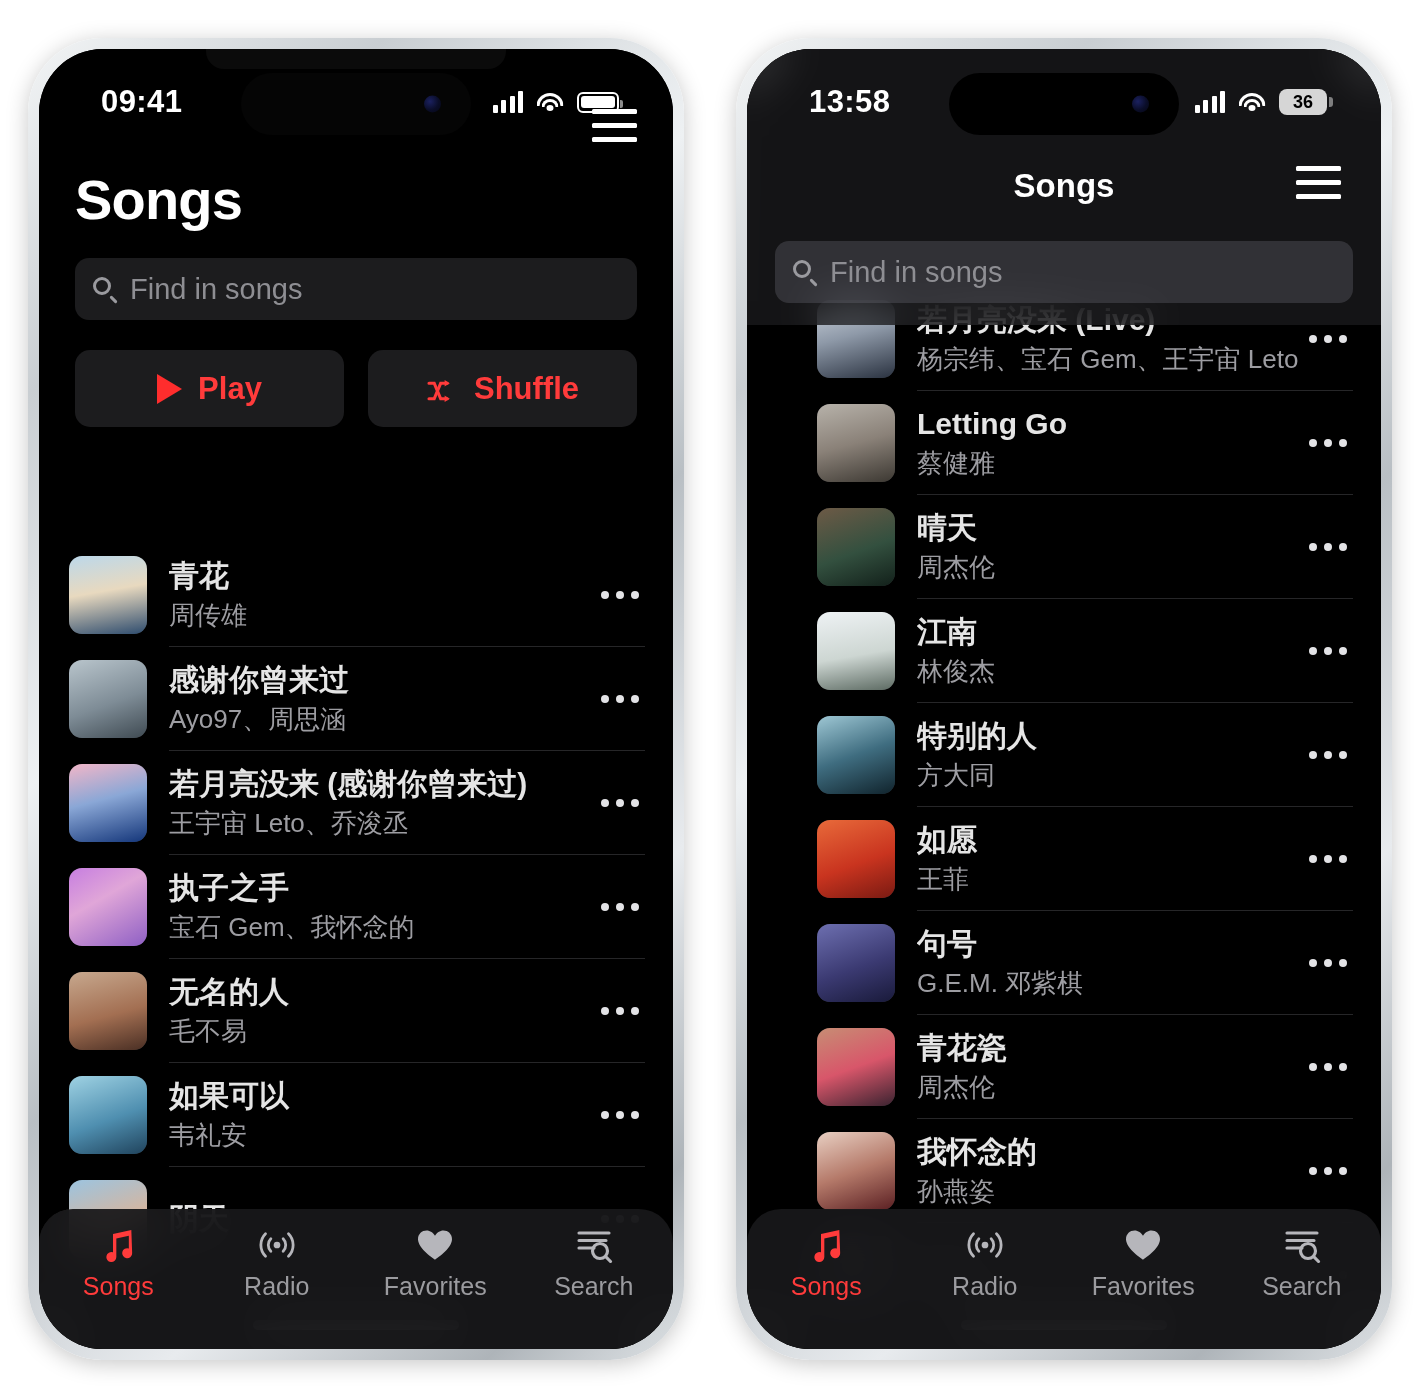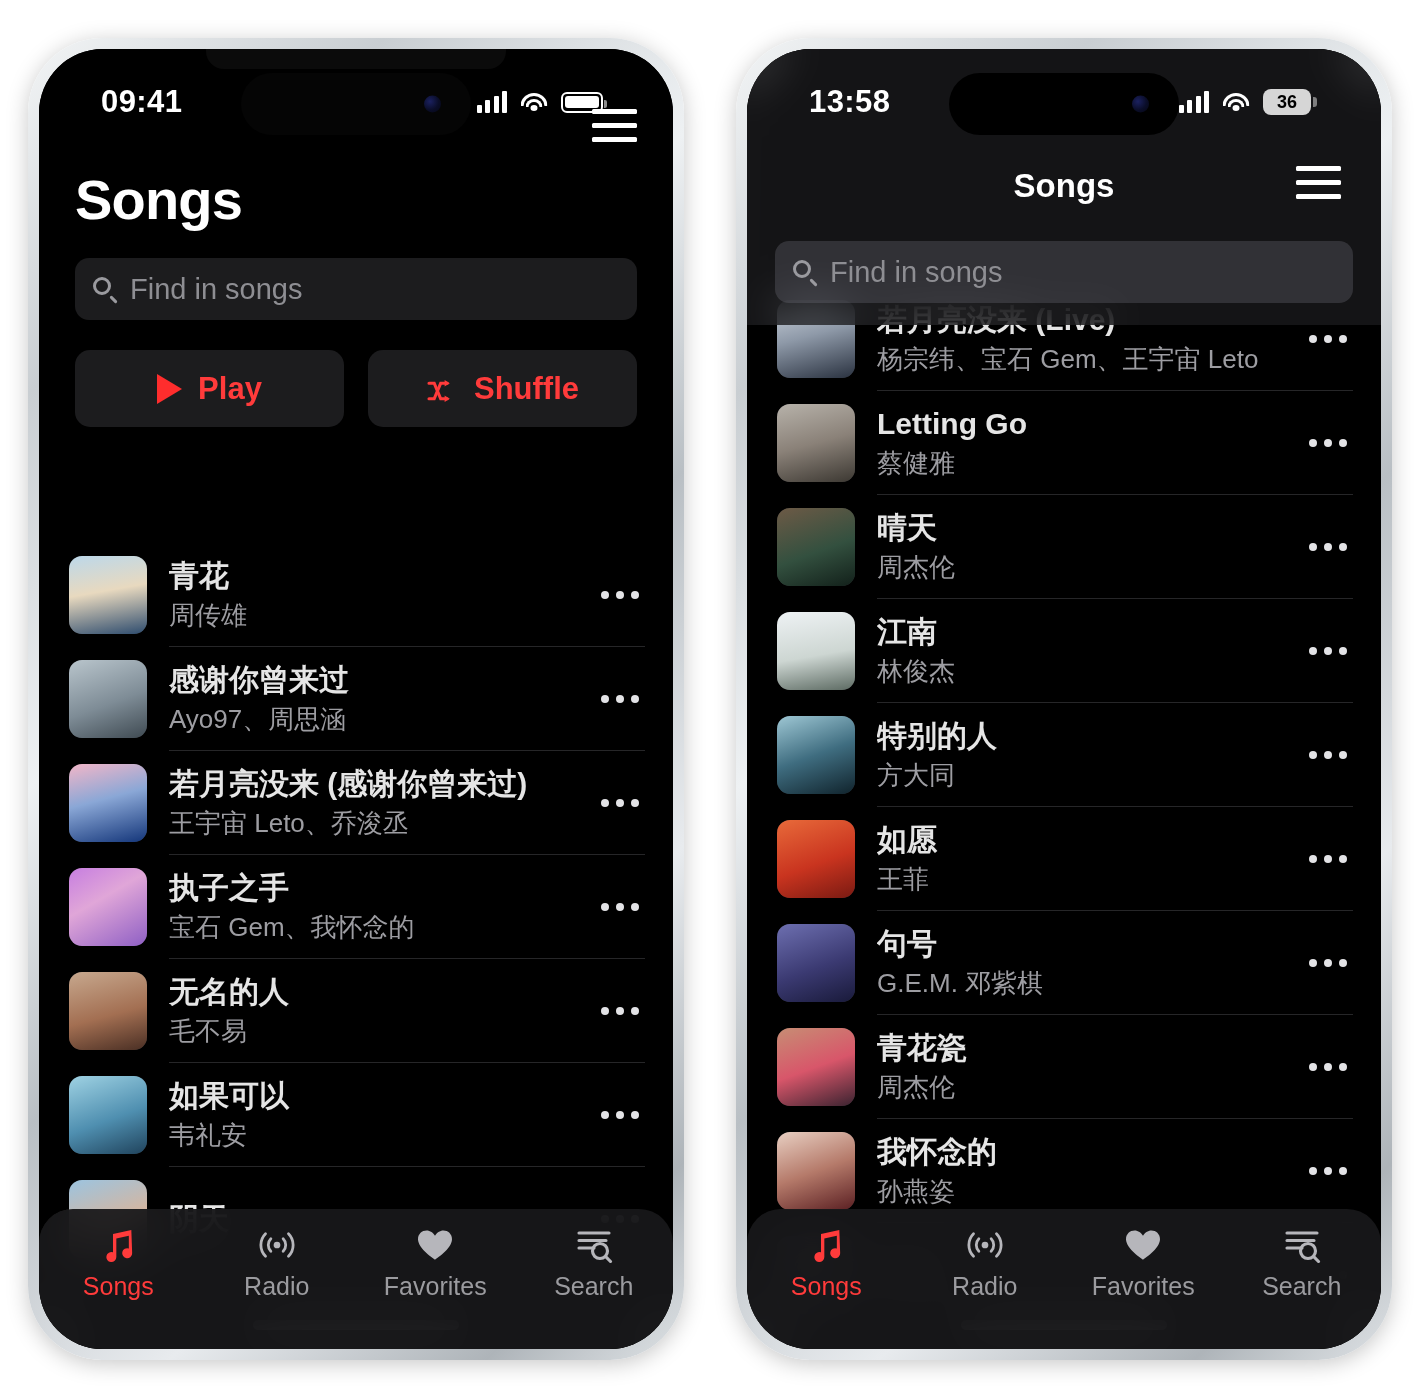--- a/index.html
+++ b/index.html
@@ -24,21 +24,21 @@
     width:100%; height:100%;
     background:#000;
     border-radius:64px;
     overflow:hidden;
   }
   #phone-left  { left:28px;  top:38px;  width:656px; height:1322px; }
   #phone-right { left:736px; top:38px;  width:656px; height:1322px; }
 
   
   .statusbar{
-    position:absolute; top:0; left:0; right:16px; height:96px;
+    position:absolute; top:0; left:0; right:0; height:96px;
     display:flex; align-items:center; z-index:40;
     padding:0 38px; pointer-events:none;
   }
   .sb-time{
     color:#fff; font-size:31px; font-weight:bold;
     letter-spacing:.4px; margin-left:24px; margin-top:10px;
   }
   .sb-right{
     margin-left:auto; display:flex; align-items:center; gap:13px;
     margin-top:10px; margin-right:16px;
@@ -414,21 +414,21 @@
           </div>
         <div class="home-ind"></div>
       </div>
     </div>
   </div>
 
   <div class="phone" id="phone-right">
     <div class="phone-inner">
       <div class="screen">
 
-        <div class="list" id="list-right" style="margin-top: -34px;">
+        <div class="list" id="list-right" style="margin-top: -34px; margin-left: 40px;">
             <div class="row">
               <div class="art">
                 <div class="g" style="background:linear-gradient(165deg,#cfd6df 0%,#8e99a8 45%,#2a3240 100%)"></div>
               </div>
               <div class="meta">
                 <div class="s-title">若月亮没来 (Live)</div>
                 <div class="s-artist">杨宗纬、宝石 Gem、王宇宙 Leto</div>
               </div>
               <div class="dots">
                 <i></i>

